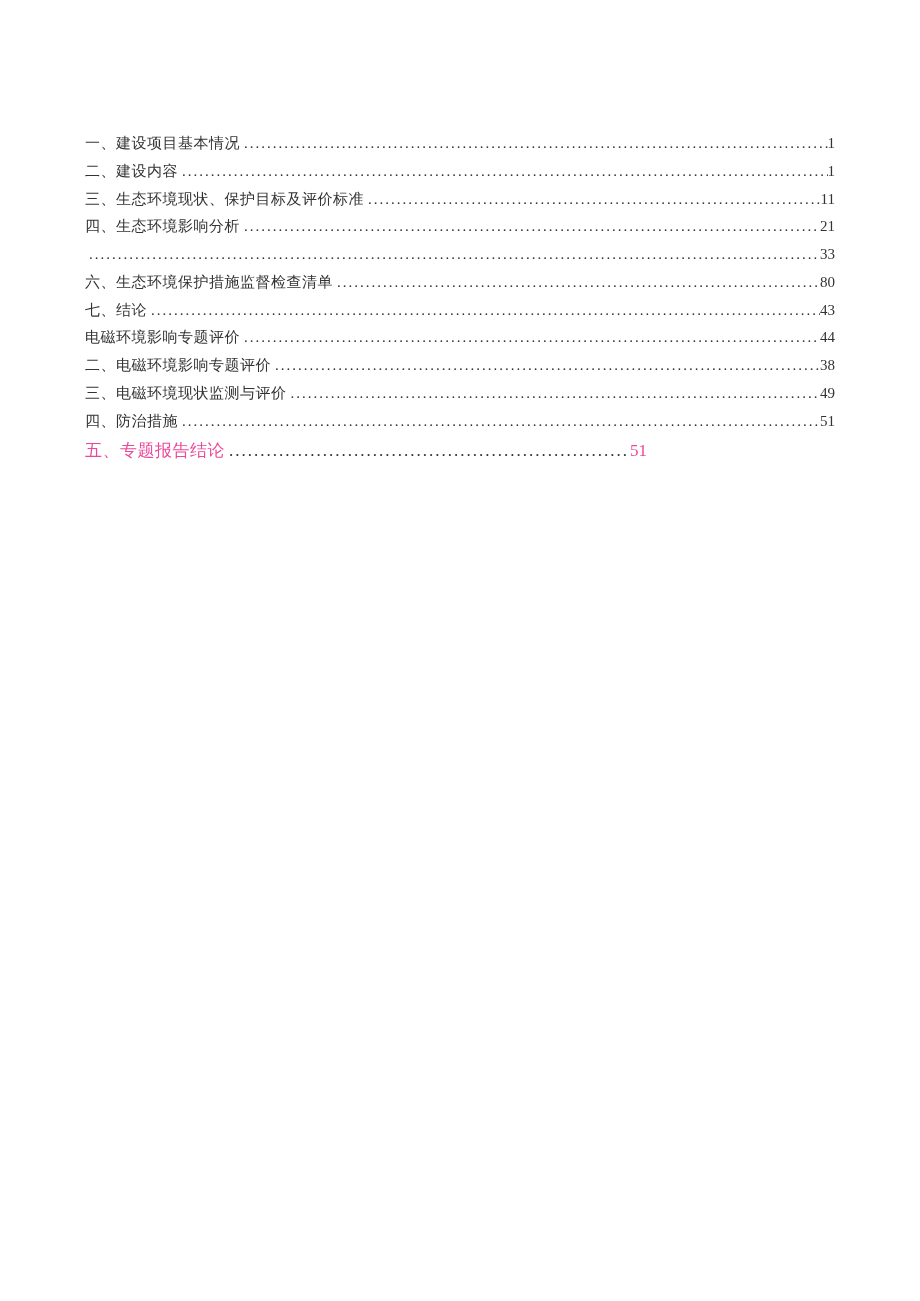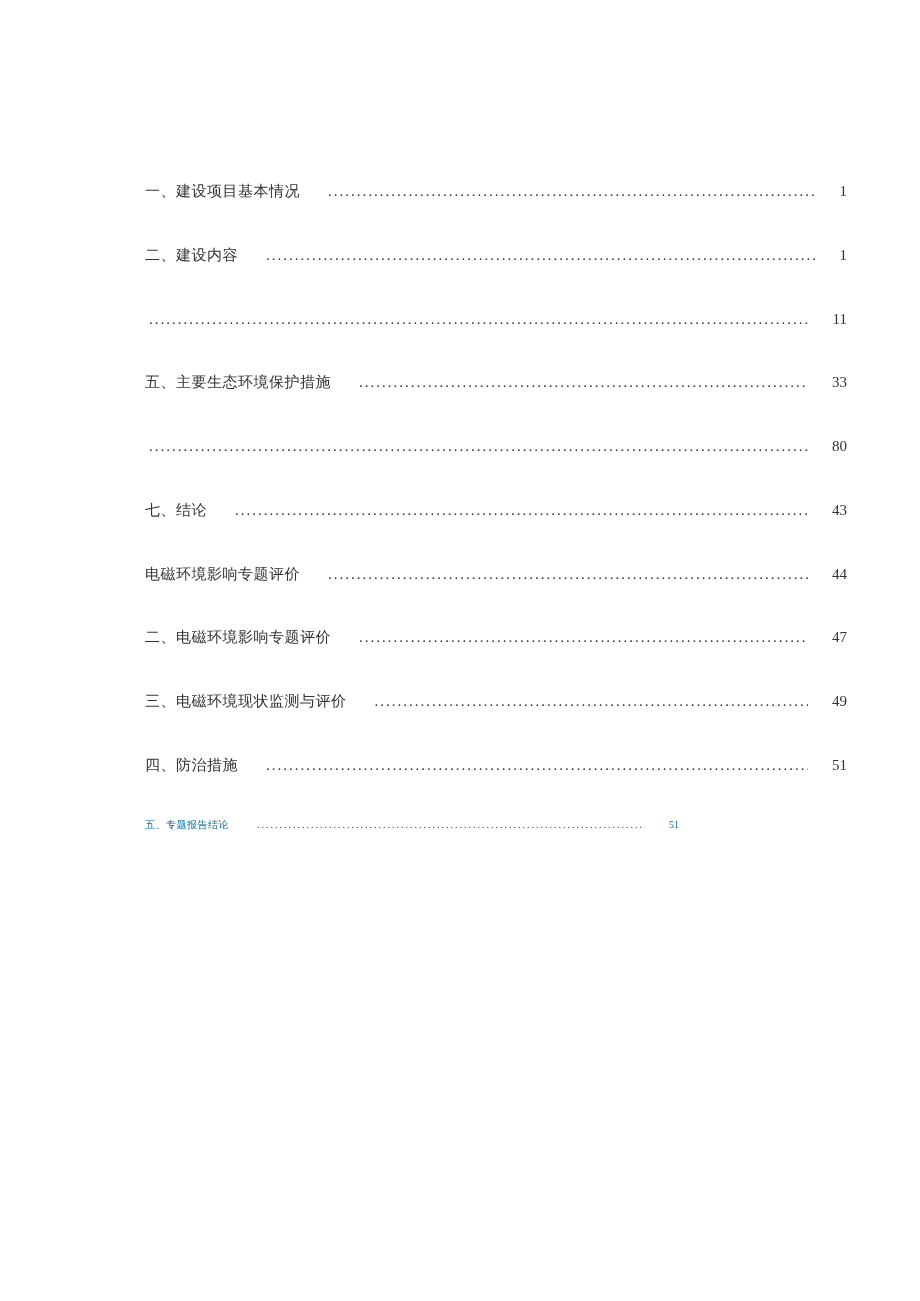--- a/index.html
+++ b/index.html
@@ -1,16 +1,16 @@
 <!DOCTYPE html>
 <html><head>
   <meta charset="utf-8">
   <style>
     * {
-      margin: 12px;
+      margin: 0;
       padding: 0;
       box-sizing: border-box;
     }
     body {
       width: 920px;
       height: 1301px;
       background: #ffffff;
       font-family: "SimSun", "宋体", serif;
       padding: 130px 85px 0 85px;
     }
@@ -39,22 +39,22 @@
     .toc-dots::after {
       content: "................................................................................................................................................................................................";
     }
     .toc-page {
       flex-shrink: 0;
       font-family: "Times New Roman", serif;
     }
     .toc-entry-short {
       display: flex;
       align-items: baseline;
-      font-size: 10px;
-      color: #0369a1;
+      font-size: 17px;
+      color: #ec4899;
       line-height: 1.85;
       white-space: nowrap;
     }
     .toc-entry-short .toc-dots-short {
       overflow: hidden;
       letter-spacing: 2px;
       color: #333333;
       padding: 0 4px;
       width: 54%;
     }
@@ -70,46 +70,52 @@
     <span class="toc-title">一、建设项目基本情况</span>
     <span class="toc-dots"></span>
     <span class="toc-page">1</span>
   </div>
   <div class="toc-entry">
     <span class="toc-title">二、建设内容</span>
     <span class="toc-dots"></span>
     <span class="toc-page">1</span>
   </div>
   <div class="toc-entry">
+    <span class="toc-title">三、生态环境现状、保护目标及评价标准</span>
     <span class="toc-dots"></span>
     <span class="toc-page">11</span>
   </div>
   <div class="toc-entry">
-    <span class="toc-title">五、主要生态环境保护措施</span>
+    <span class="toc-title">四、生态环境影响分析</span>
+    <span class="toc-dots"></span>
+    <span class="toc-page">21</span>
+  </div>
+  <div class="toc-entry">
     <span class="toc-dots"></span>
     <span class="toc-page">33</span>
   </div>
   <div class="toc-entry">
+    <span class="toc-title">六、生态环境保护措施监督检查清单</span>
     <span class="toc-dots"></span>
     <span class="toc-page">80</span>
   </div>
   <div class="toc-entry">
     <span class="toc-title">七、结论</span>
     <span class="toc-dots"></span>
     <span class="toc-page">43</span>
   </div>
   <div class="toc-entry">
     <span class="toc-title">电磁环境影响专题评价</span>
     <span class="toc-dots"></span>
     <span class="toc-page">44</span>
   </div>
   <div class="toc-entry">
     <span class="toc-title">二、电磁环境影响专题评价</span>
     <span class="toc-dots"></span>
-    <span class="toc-page">47</span>
+    <span class="toc-page">38</span>
   </div>
   <div class="toc-entry">
     <span class="toc-title">三、电磁环境现状监测与评价</span>
     <span class="toc-dots"></span>
     <span class="toc-page">49</span>
   </div>
   <div class="toc-entry">
     <span class="toc-title">四、防治措施</span>
     <span class="toc-dots"></span>
     <span class="toc-page">51</span>

